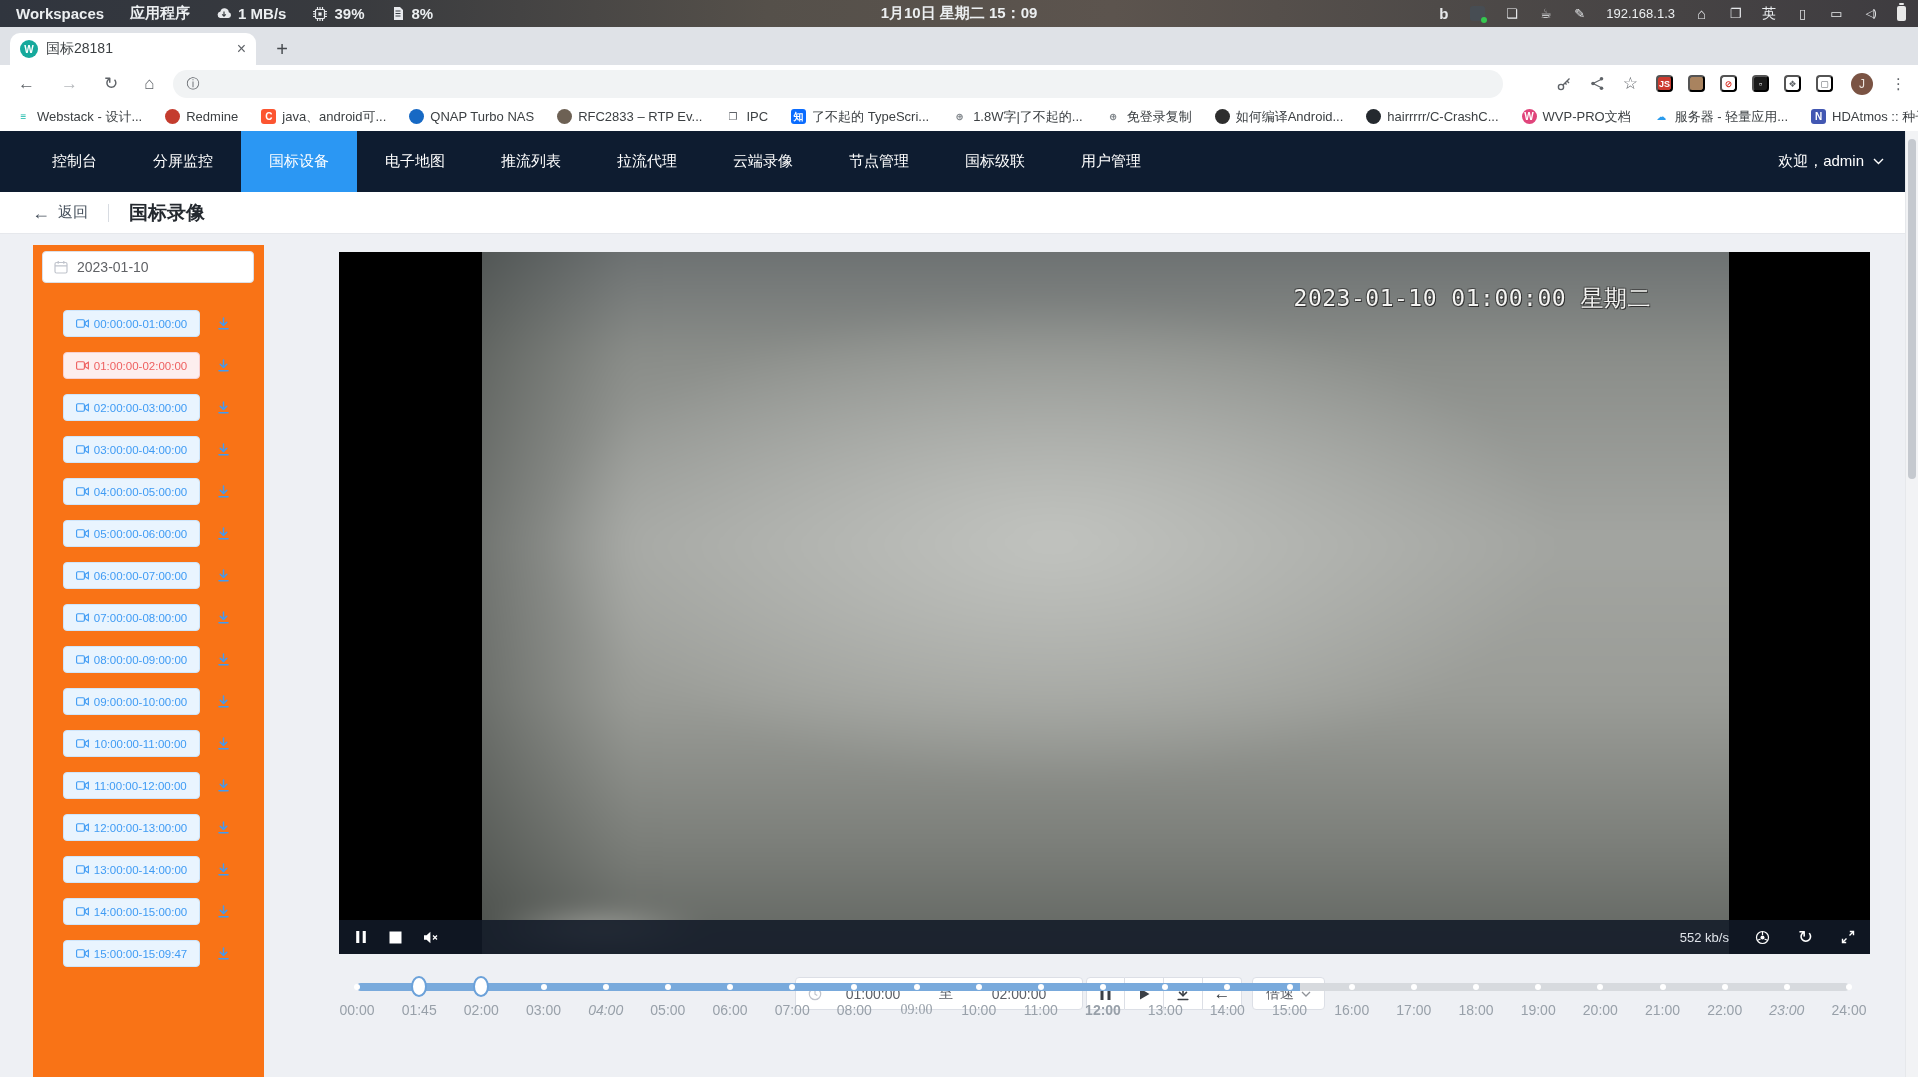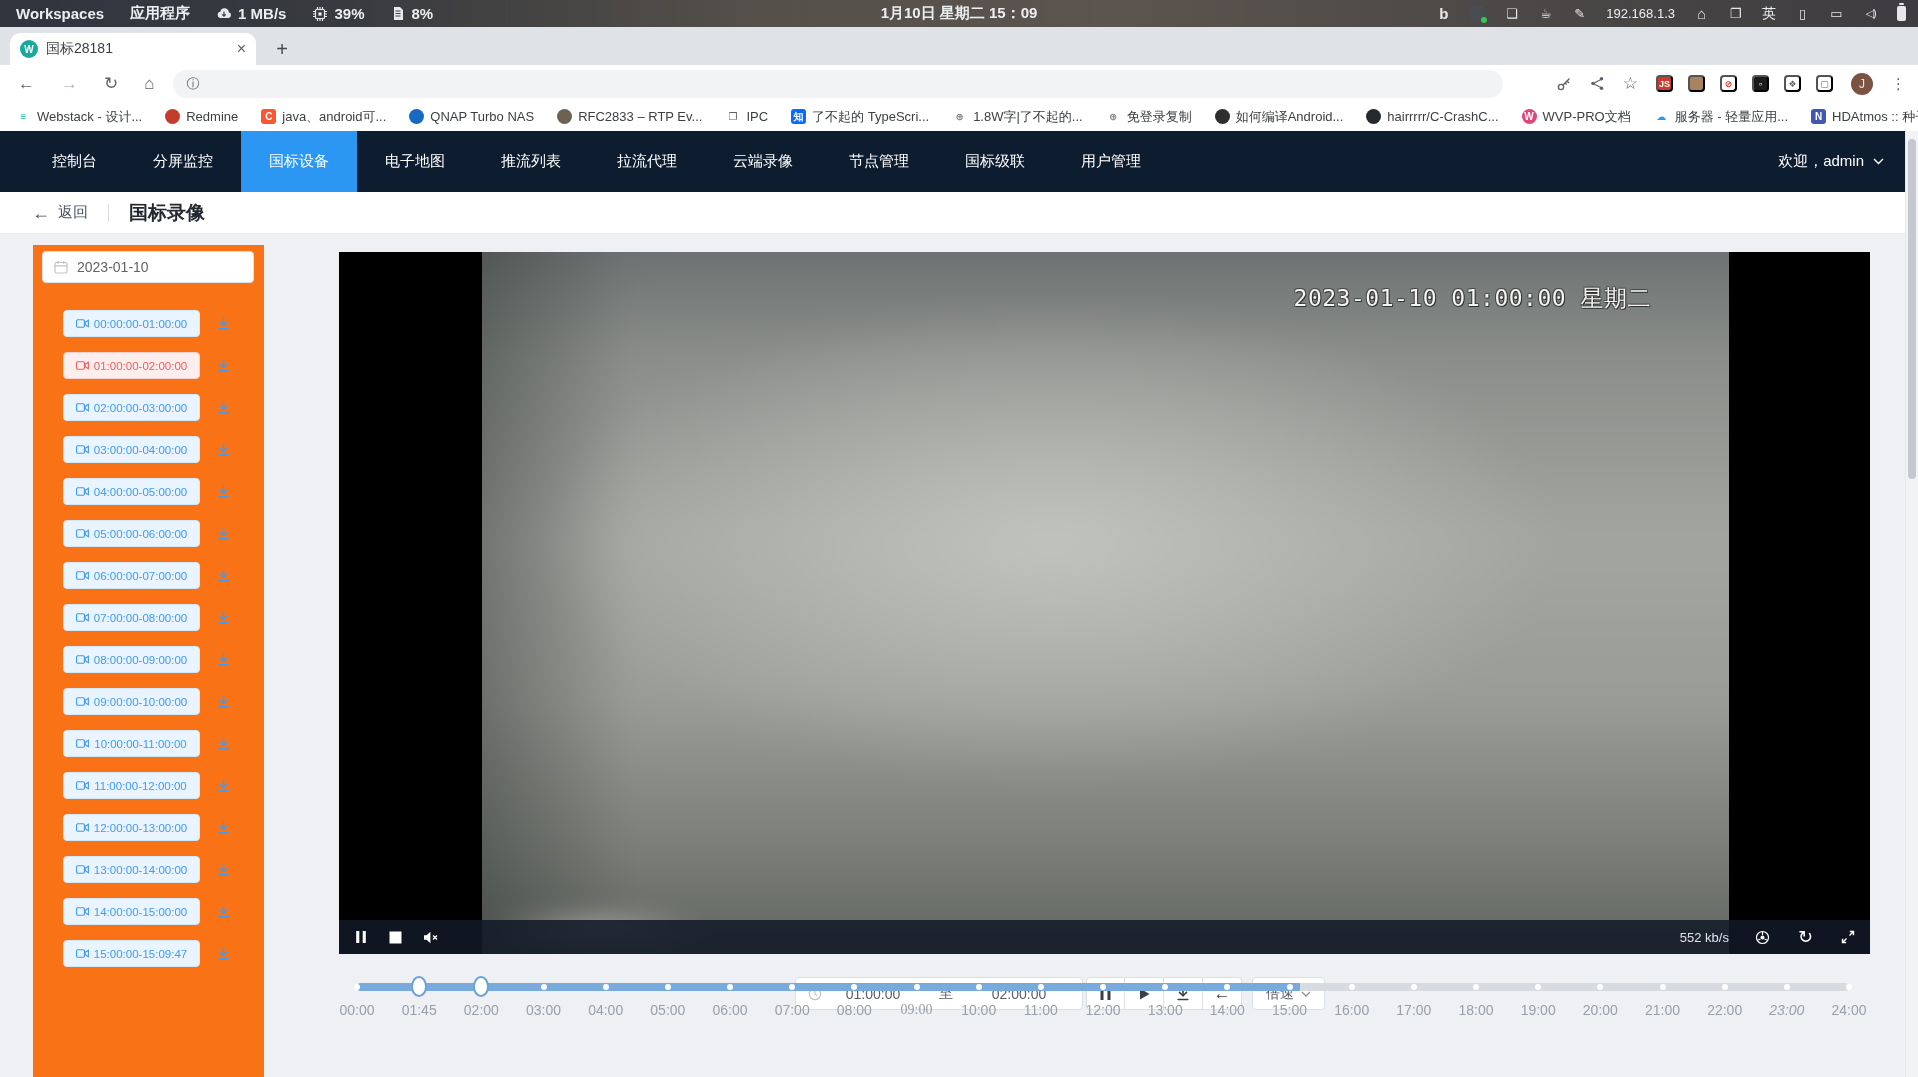--- a/index.html
+++ b/index.html
@@ -699,37 +699,37 @@
   <div class="tl-fill" style="width: 63.1792%; background: rgb(121, 170, 220);"></div>
 <div class="tl-dot" style="left: 0%;"></div>
     <div class="tl-label" style="left: 0%;">00:00</div>
     <div class="tl-dot" style="left: 4.16667%;"></div>
     <div class="tl-label" style="left: 4.16667%;">01:45</div>
     <div class="tl-dot" style="left: 8.33333%;"></div>
     <div class="tl-label" style="left: 8.33333%;">02:00</div>
     <div class="tl-dot" style="left: 12.5%;"></div>
     <div class="tl-label" style="left: 12.5%;">03:00</div>
     <div class="tl-dot" style="left: 16.6667%;"></div>
-    <div class="tl-label" style="left: 16.6667%;">04:00</div>
+    <div class="tl-label" style="left: 16.6667%; font-style: italic;">04:00</div>
     <div class="tl-dot" style="left: 20.8333%;"></div>
     <div class="tl-label" style="left: 20.8333%;">05:00</div>
     <div class="tl-dot" style="left: 25%;"></div>
     <div class="tl-label" style="left: 25%;">06:00</div>
     <div class="tl-dot" style="left: 29.1667%;"></div>
     <div class="tl-label" style="left: 29.1667%;">07:00</div>
     <div class="tl-dot" style="left: 33.3333%;"></div>
     <div class="tl-label" style="left: 33.3333%;">08:00</div>
     <div class="tl-dot" style="left: 37.5%;"></div>
     <div class="tl-label" style="left: 37.5%; font-family: Liberation Serif, serif;">09:00</div>
     <div class="tl-dot" style="left: 41.6667%;"></div>
     <div class="tl-label" style="left: 41.6667%;">10:00</div>
     <div class="tl-dot" style="left: 45.8333%;"></div>
     <div class="tl-label" style="left: 45.8333%;">11:00</div>
     <div class="tl-dot" style="left: 50%;"></div>
-    <div class="tl-label" style="left: 50%;">12:00</div>
+    <div class="tl-label" style="left: 50%; font-weight: bold;">12:00</div>
     <div class="tl-dot" style="left: 54.1667%;"></div>
     <div class="tl-label" style="left: 54.1667%;">13:00</div>
     <div class="tl-dot" style="left: 58.3333%;"></div>
     <div class="tl-label" style="left: 58.3333%;">14:00</div>
     <div class="tl-dot" style="left: 62.5%;"></div>
     <div class="tl-label" style="left: 62.5%;">15:00</div>
     <div class="tl-dot" style="left: 66.6667%;"></div>
     <div class="tl-label" style="left: 66.6667%;">16:00</div>
     <div class="tl-dot" style="left: 70.8333%;"></div>
     <div class="tl-label" style="left: 70.8333%;">17:00</div>

